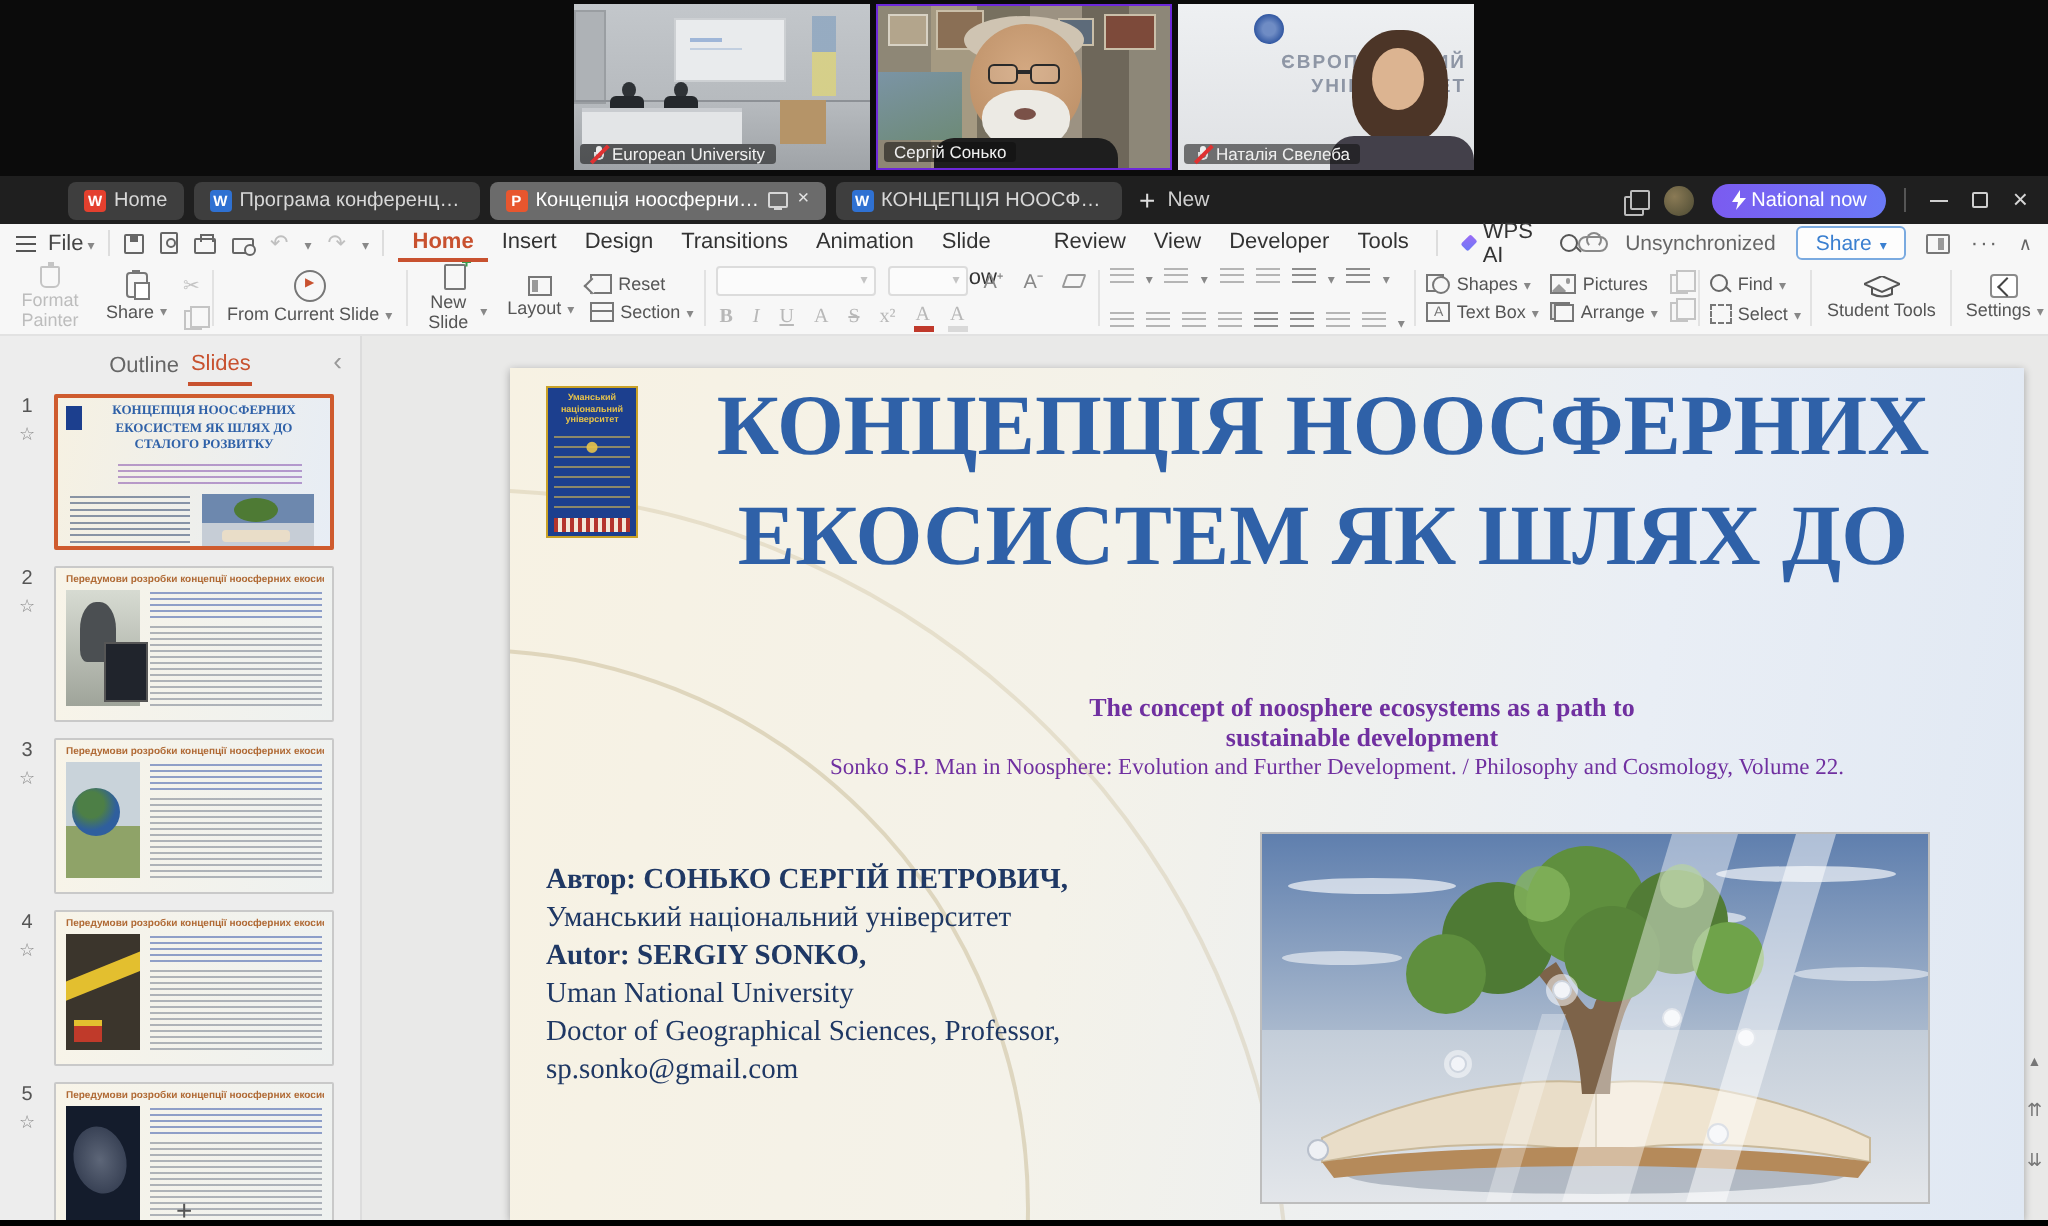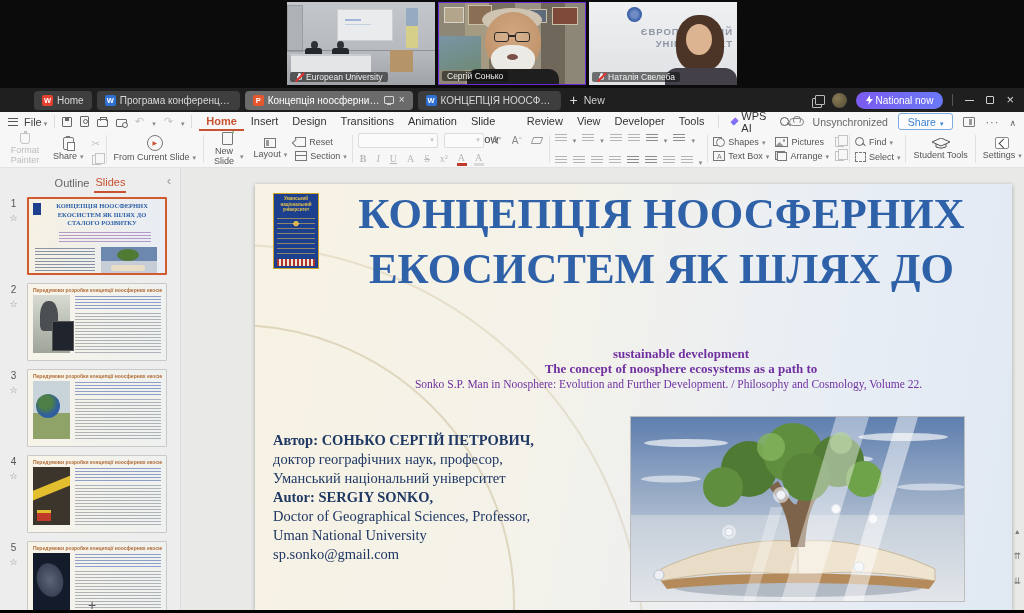--- a/index.html
+++ b/index.html
@@ -678,35 +678,34 @@
           <div class="emb"></div>
           <div class="orn"></div>
         </div>
 
         <div class="stitle">
           <div>КОНЦЕПЦІЯ НООСФЕРНИХ</div>
           <div>ЕКОСИСТЕМ ЯК ШЛЯХ ДО</div>
         </div>
 
         <div class="ssub">
+          <div>The concept of noosphere ecosystems as a path to</div>
           <div>sustainable development</div>
-          <div>The concept of noosphere ecosystems as a path to</div>
         </div>
 
         <div class="scite">
           <div>Sonko S.P. Man in Noosphere: Evolution and Further Development. / Philosophy and Cosmology, Volume 22.</div>
         </div>
 
         <div class="sauthor">
           <div class="b">Автор: СОНЬКО СЕРГІЙ ПЕТРОВИЧ,</div>
-          <div>доктор географічних наук, професор,</div>
           <div>Уманський національний університет</div>
           <div class="b">Autor: SERGIY SONKO,</div>
+          <div>Uman National University</div>
           <div>Doctor of Geographical Sciences, Professor,</div>
-          <div>Uman National University</div>
           <div>sp.sonko@gmail.com</div>
         </div>
 
         <div class="simg">
           <svg width="333" height="184" viewBox="0 0 333 184">
             <defs>
               <linearGradient id="sky" x1="0" y1="0" x2="0" y2="1">
                 <stop offset="0" stop-color="#5f7fae"></stop>
                   <stop offset="1" stop-color="#a8b8cd"></stop>
               </linearGradient>

